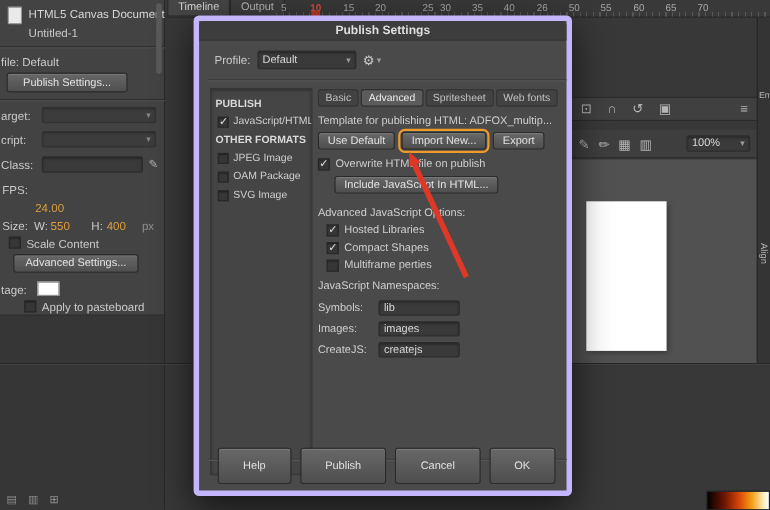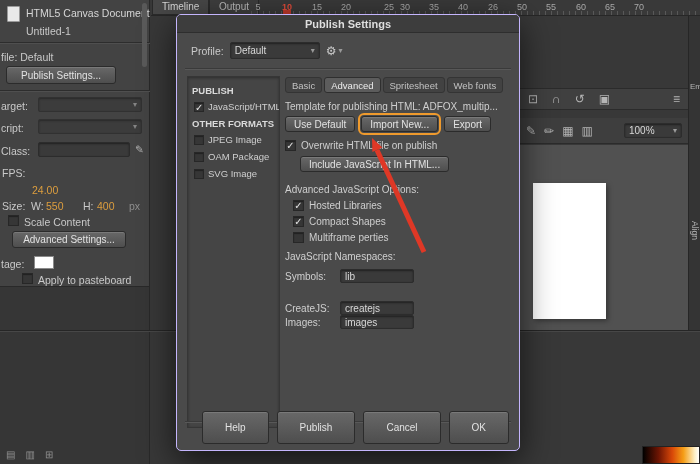--- a/index.html
+++ b/index.html
@@ -42,21 +42,21 @@
   .pasteboard{position:absolute;left:520px;top:145px;width:168px;height:185px;background:#515151;}
   .stage{position:absolute;left:13px;top:38px;width:73px;height:136px;background:#ffffff;box-shadow:2px 2px 5px rgba(0,0,0,.35);}
   .right-strip{position:absolute;left:688px;top:16px;width:12px;height:314px;background:#343434;border-left:1px solid #262626;}
   .divider-right{position:absolute;left:520px;top:330px;width:180px;height:2px;background:#262626;border-bottom:1px solid #474747;}
   .divider-left{position:absolute;left:0;top:330px;width:176px;height:2px;background:#262626;border-bottom:1px solid #474747;}
   .bottom-right{position:absolute;left:520px;top:333px;width:180px;height:131px;background:#383838;}
   .gradient-swatch{position:absolute;left:642px;top:446px;width:58px;height:18px;border:1px solid #222;background:linear-gradient(90deg,#000 0%,#6e1503 28%,#d84708 52%,#f59d15 72%,#fdeec2 92%,#fff 100%);}
   .bl-icons{position:absolute;left:6px;top:450px;display:flex;gap:10px;}
 
   
-  .dialog{position:absolute;left:176px;top:14px;width:344px;height:437px;background:#4a4a4a;border:1px solid #c4b5fd;border-radius:5px;box-shadow:0 10px 34px rgba(0,0,0,.65);}
+  .dialog{position:absolute;left:176px;top:14px;width:344px;height:437px;background:#4a4a4a;border:5px solid #c4b5fd;border-radius:5px;box-shadow:0 10px 34px rgba(0,0,0,.65);}
   .dlg-title{height:18px;background:#3d3d3d;border-bottom:1px solid #2e2e2e;border-radius:4px 4px 0 0;text-align:center;line-height:18px;font-weight:bold;color:#dedede;font-size:11px;}
   .dlg-profile{position:absolute;left:14px;top:27px;display:flex;align-items:center;gap:6px;}
   .dlg-sep{position:absolute;left:8px;top:53px;width:326px;height:2px;border-top:1px solid #3a3a3a;border-bottom:1px solid #585858;}
   .formats{position:absolute;left:10px;top:61px;width:93px;height:352px;background:#454545;border:1px solid #363636;box-shadow:inset 0 1px 3px rgba(0,0,0,.35);padding:5px 4px;overflow:hidden;}
   .fmt-hdr{font-weight:bold;font-size:9.5px;color:#dadada;margin:3px 0 5px 0;}
   .fmt-item{display:flex;align-items:center;gap:4px;margin:0 0 6px 2px;font-size:9.5px;color:#cfcfcf;white-space:nowrap;}
   .fmt-item .cb{width:10px;height:10px;}
   .tabs-row{position:absolute;left:108px;top:62px;display:flex;gap:2px;}
   .dtab{height:16px;line-height:15px;padding:0 6px;background:#424242;border:1px solid #343434;border-radius:3px;color:#c2c2c2;font-size:9.5px;}
   .dtab.active{background:#5c5c5c;color:#ececec;border-color:#2f2f2f;}
@@ -251,36 +251,36 @@
       <div class="row opt">
         <span class="cb">✓</span>
         <span>Compact Shapes</span>
       </div>
       <div class="row opt" style="margin-bottom:8px">
         <span class="cb"></span>
         <span>Multiframe perties</span>
       </div>
 
       <div class="sub-hdr" style="margin-bottom:7px">JavaScript Namespaces:</div>
-      <div class="row" style="margin-bottom:18px">
+      <div class="row" style="margin-bottom:5px">
         <span class="ns-lbl">Symbols:</span>
         <div class="field ns-field">
           <span>lib</span>
         </div>
       </div>
+      <div class="row" style="margin-bottom:5px">
+        <span class="ns-lbl">Images:</span>
+        <div class="field ns-field">
+          <span>images</span>
+        </div>
+      </div>
       <div class="row">
         <span class="ns-lbl">CreateJS:</span>
         <div class="field ns-field">
           <span>createjs</span>
-        </div>
-      </div>
-      <div class="row" style="margin-bottom:5px">
-        <span class="ns-lbl">Images:</span>
-        <div class="field ns-field">
-          <span>images</span>
         </div>
       </div>
     </div>
 
     <div class="footer-sep"></div>
     <div class="dlg-footer">
       <button class="btn fbtn">Help</button>
       <button class="btn fbtn">Publish</button>
       <button class="btn fbtn">Cancel</button>
       <button class="btn fbtn">OK</button>

